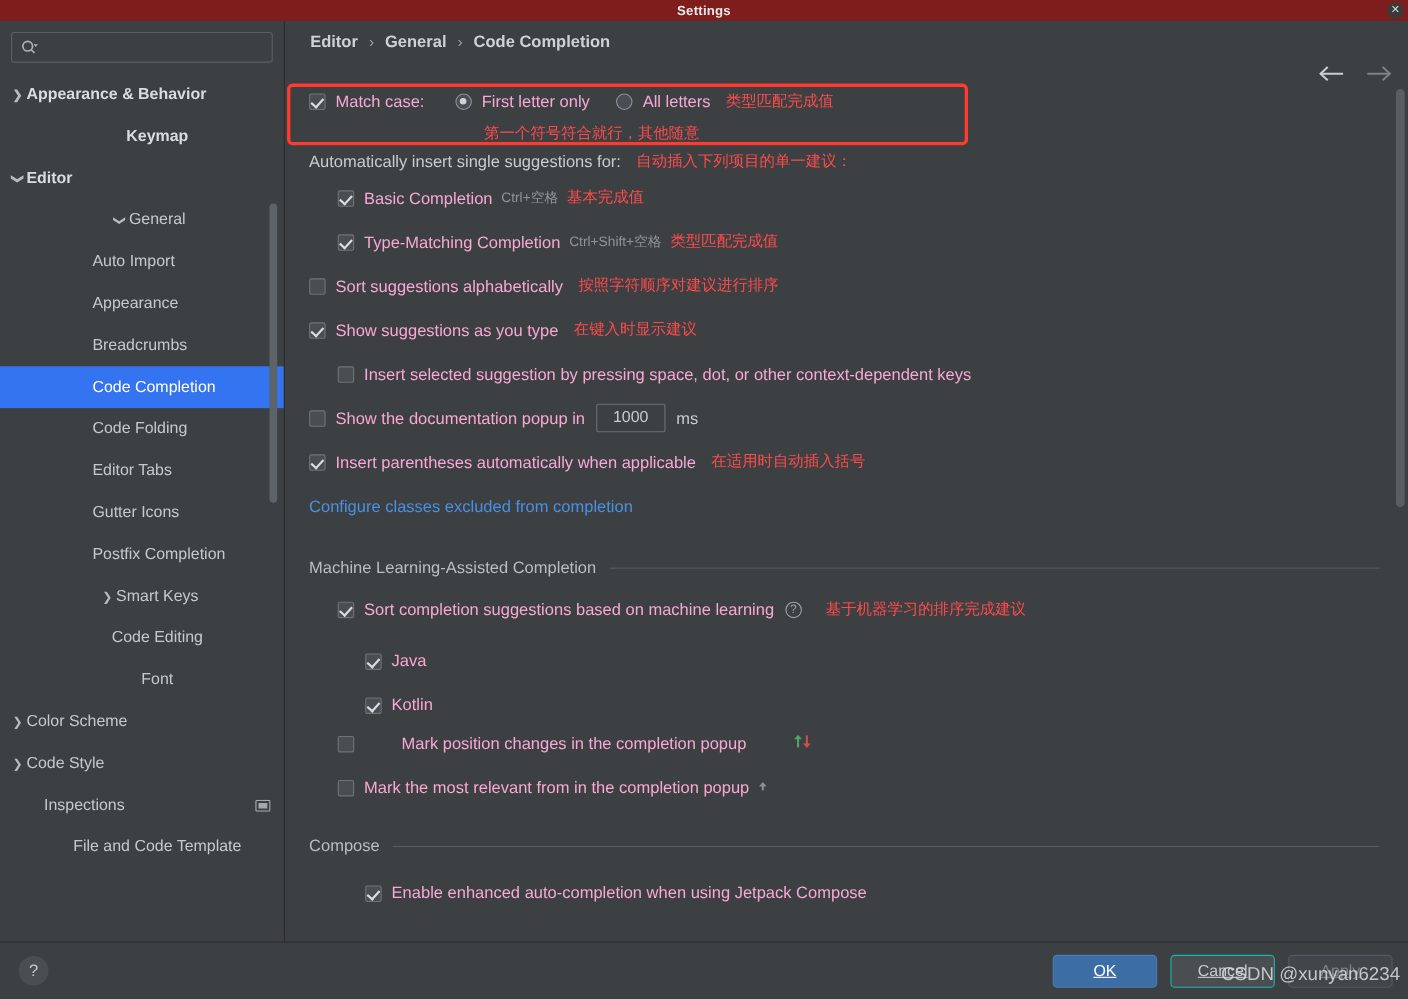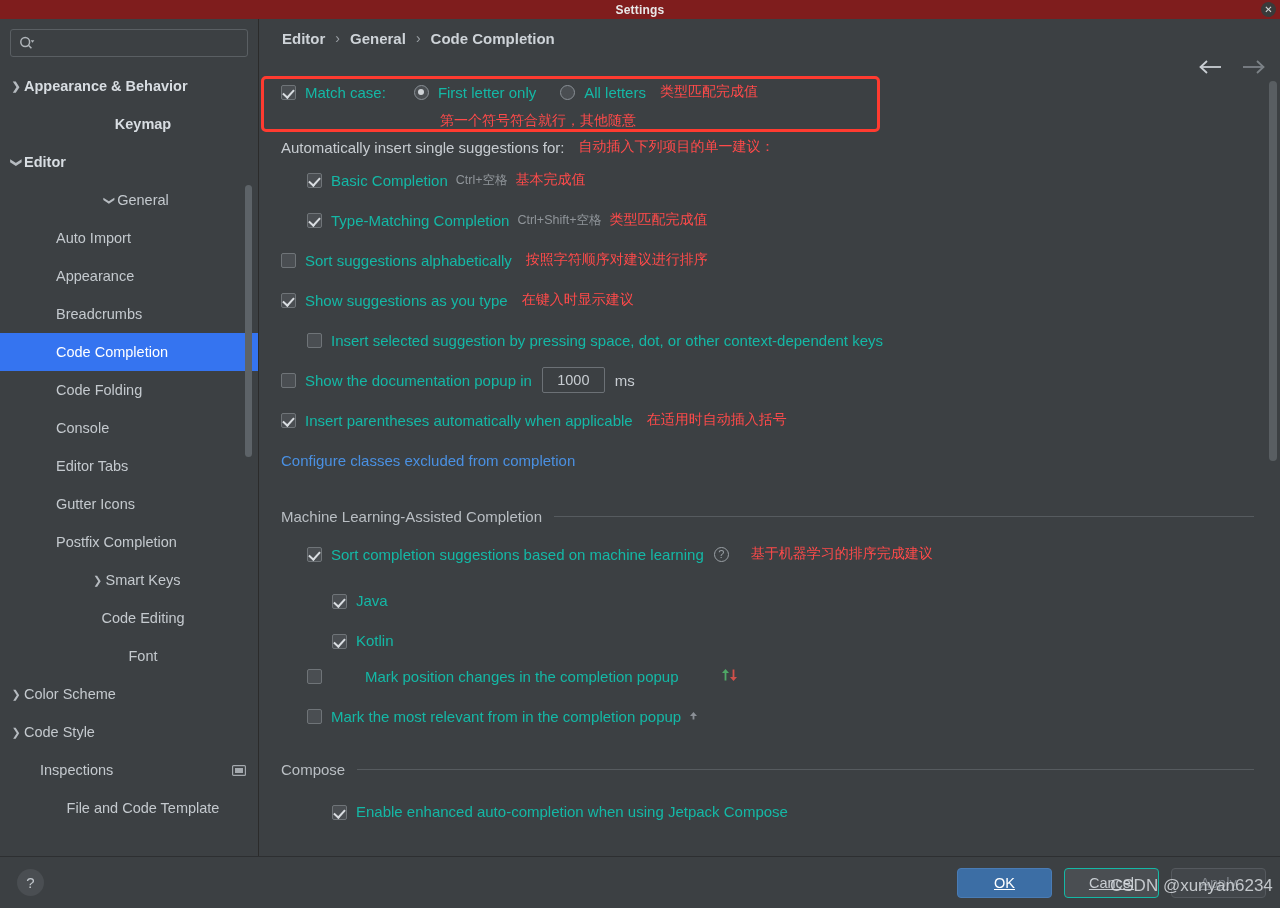--- a/index.html
+++ b/index.html
@@ -60,21 +60,21 @@
   .tree-item.bold { font-weight: bold; color: #d8dde2; }
   .tree-item.selected { background: #3574f0; color: #ffffff; }
   .tree-item .twisty {
     width: 16px; display: inline-block; text-align: center;
     color: #b6bbc0; font-size: 11px; flex: 0 0 16px;
   }
   .tree-item .lbl { white-space: nowrap; }
   .tree-item .trail-icon { margin-left: auto; display: flex; align-items: center; }
   .lvl0 { padding-left: 8px; }
   .lvl1 { padding-left: 24px; justify-content: center; }
-  .lvl2 { padding-left: 40px; }
+  .lvl2 { padding-left: 40px; gap: 28px; }
 
   .sb-scroll {
     position: absolute; right: 6px; top: 0px; width: 7px; height: 270px;
     background: #5d6368; border-radius: 4px; cursor: pointer;
   }
   .sb-track {
     position: absolute; right: 6px; top: 0; width: 7px; height: 680px;
   }
 
   
@@ -114,21 +114,21 @@
   
   .rb {
     width: 15px; height: 15px; border: 1px solid #8a9096; border-radius: 50%;
     background: #4a4e52; position: relative; flex: 0 0 15px; cursor: pointer;
   }
   .rb.checked::after {
     content: ""; position: absolute; left: 3.5px; top: 3.5px;
     width: 6px; height: 6px; border-radius: 50%; background: #cfd3d7;
   }
 
-  .lbl-txt { color: #14b8a6; font-size: 15px; margin-left: 9px; white-space: nowrap; }
+  .lbl-txt { color: #f9a8d4; font-size: 15px; margin-left: 9px; white-space: nowrap; }
   .shortcut { color: #8f9499; font-size: 12.5px; margin-left: 8px; white-space: nowrap; }
   .zh { color: #ff4a4a; font-size: 14px; margin-left: 14px; white-space: nowrap; }
   .zh.tight { margin-left: 8px; }
   .plain { color: #c7ccd1; font-size: 15px; white-space: nowrap; }
 
   .indent1 { padding-left: 26px; }
   .indent2 { padding-left: 51px; align-items: flex-end; }
 
   .num-field {
     width: 63px; height: 26px; background: #3c4043;
@@ -244,24 +244,20 @@
         <span class="twisty">&nbsp;</span>
         <span class="lbl">Breadcrumbs</span>
       </div>
       <div class="tree-item lvl2 selected">
         <span class="twisty">&nbsp;</span>
         <span class="lbl">Code Completion</span>
       </div>
       <div class="tree-item lvl2">
         <span class="twisty">&nbsp;</span>
         <span class="lbl">Code Folding</span>
-      </div>
-      <div class="tree-item lvl2">
-        <span class="twisty">&nbsp;</span>
-        <span class="lbl">Console</span>
       </div>
       <div class="tree-item lvl2">
         <span class="twisty">&nbsp;</span>
         <span class="lbl">Editor Tabs</span>
       </div>
       <div class="tree-item lvl2">
         <span class="twisty">&nbsp;</span>
         <span class="lbl">Gutter Icons</span>
       </div>
       <div class="tree-item lvl2">

